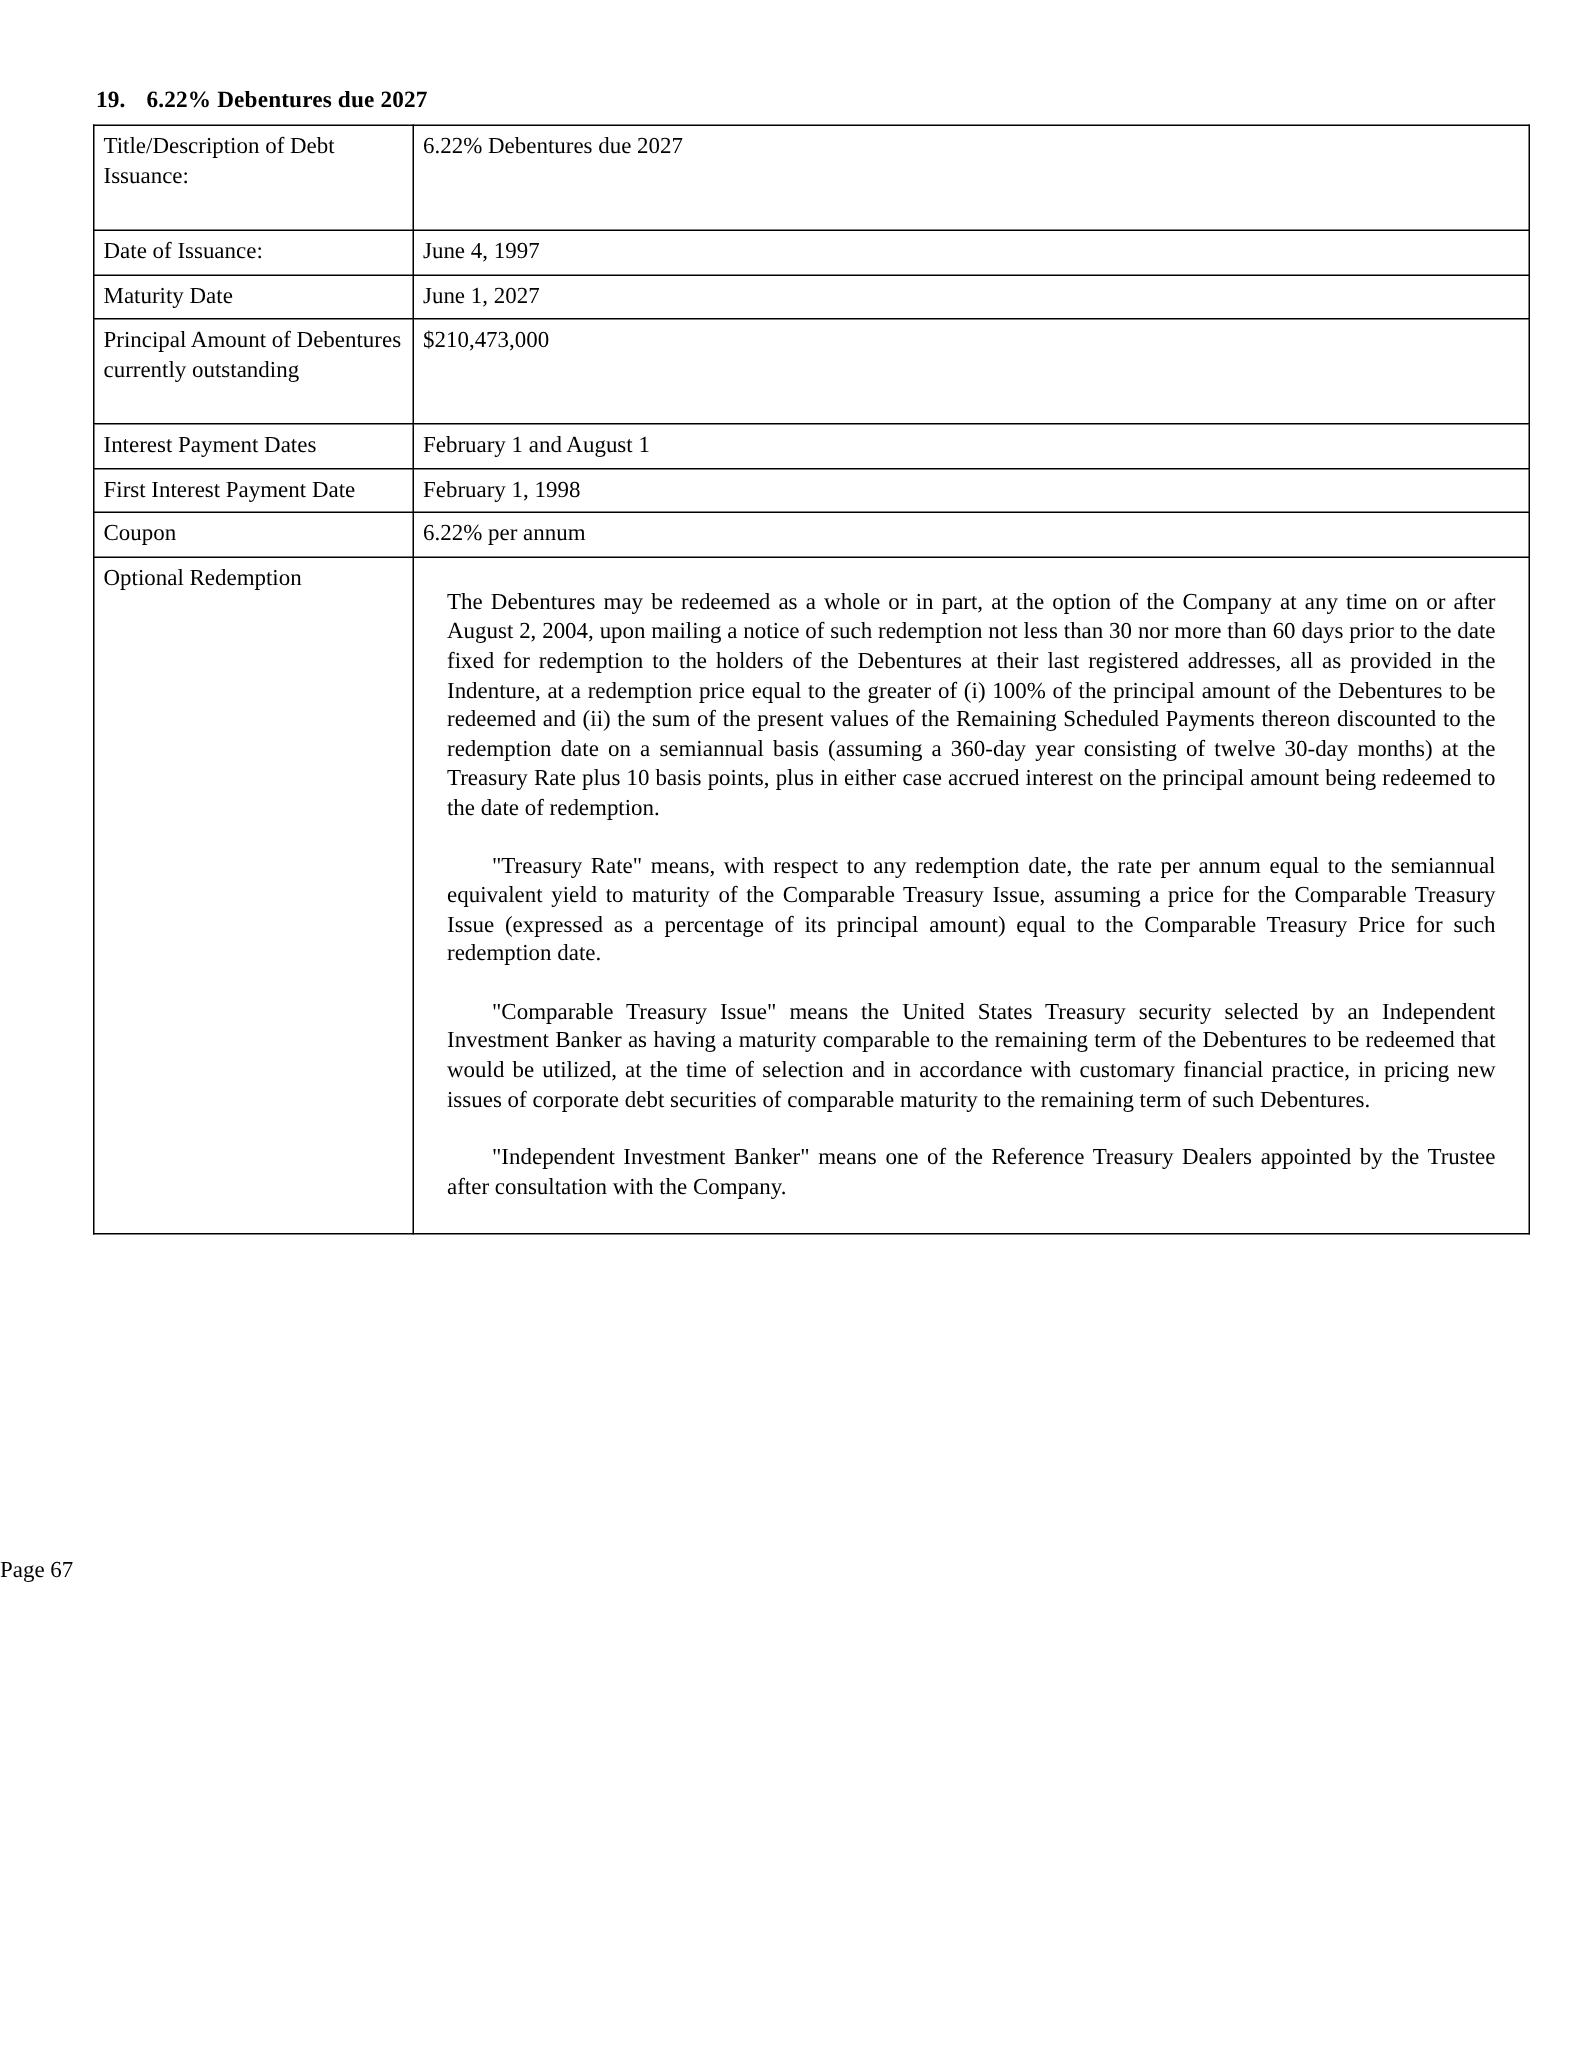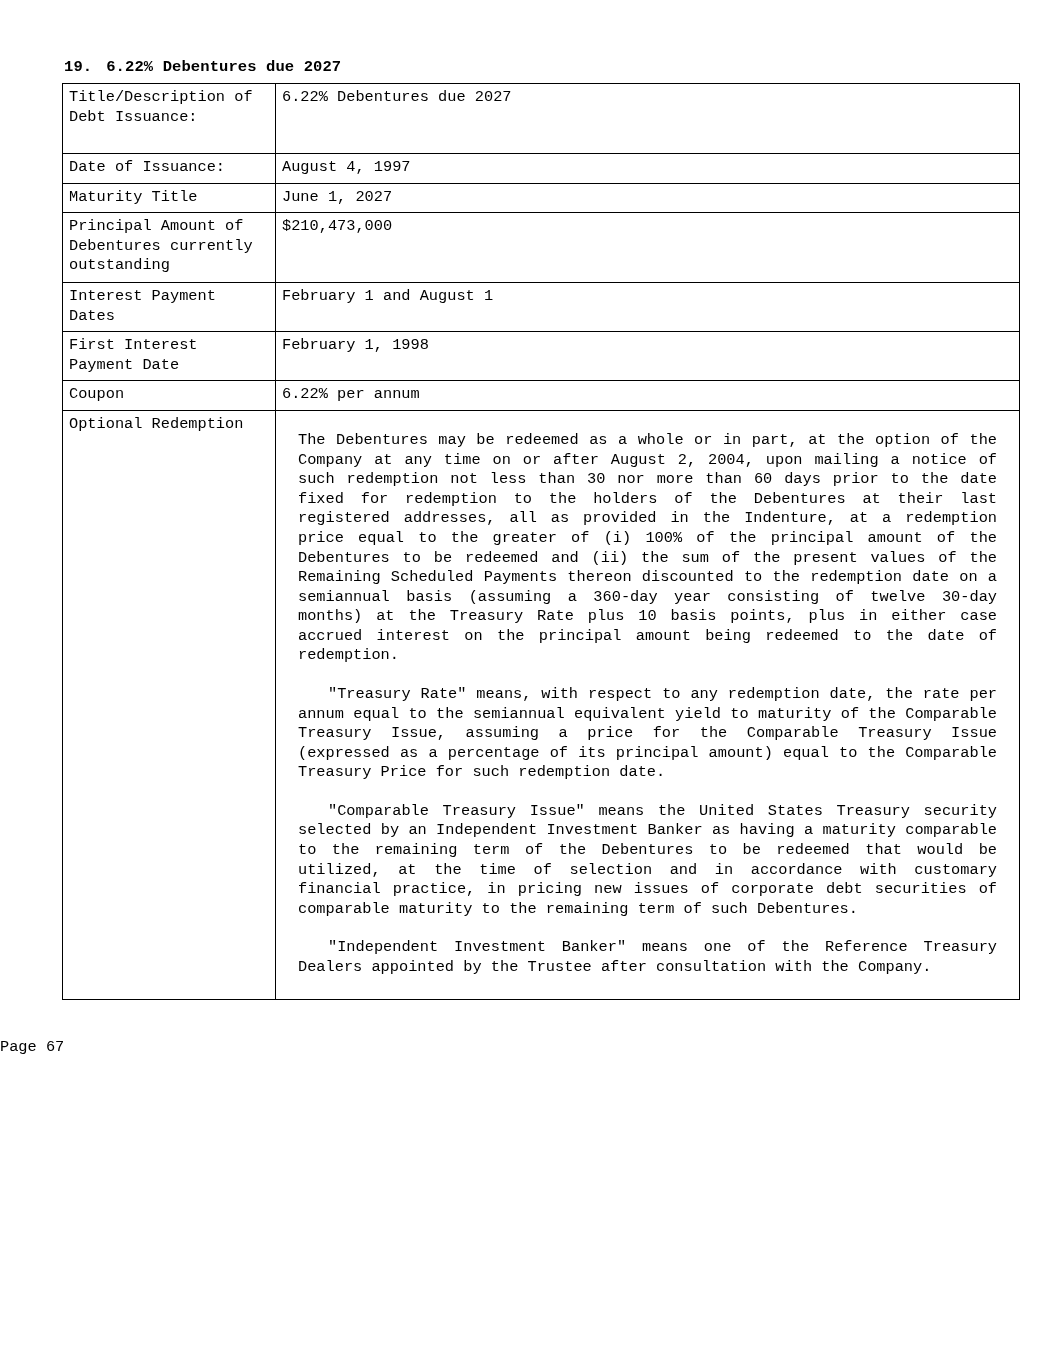--- a/index.html
+++ b/index.html
@@ -13,21 +13,20 @@
     font-family: "Liberation Serif", "DejaVu Serif", serif;
     color: #000000;
     position: relative;
   }
   .page {
     position: relative;
     width: 1055px;
     height: 1114px;
     box-sizing: border-box;
     padding: 58px 62px 0 62px;
-    font-family: Liberation Mono, monospace;
   }
   .section-heading {
     font-size: 15.5px;
     font-weight: bold;
     margin: 0 0 7px 2px;
     letter-spacing: 0.1px;
   }
   .section-heading .num {
     margin-right: 14px;
   }
@@ -82,24 +81,24 @@
   </div>
 
   <table class="debt-table">
     <tbody>
       <tr>
         <td class="label-cell tall-1">Title/Description of Debt Issuance:</td>
         <td class="value-cell">6.22% Debentures due 2027</td>
       </tr>
       <tr>
         <td class="label-cell">Date of Issuance:</td>
-        <td class="value-cell">August 4, 1997</td>
+        <td class="value-cell">June 4, 1997</td>
       </tr>
       <tr>
-        <td class="label-cell">Maturity Title</td>
+        <td class="label-cell">Maturity Date</td>
         <td class="value-cell">June 1, 2027</td>
       </tr>
       <tr>
         <td class="label-cell tall-2">Principal Amount of Debentures currently outstanding</td>
         <td class="value-cell">$210,473,000</td>
       </tr>
       <tr>
         <td class="label-cell">Interest Payment Dates</td>
         <td class="value-cell">February 1 and August 1</td>
       </tr>

